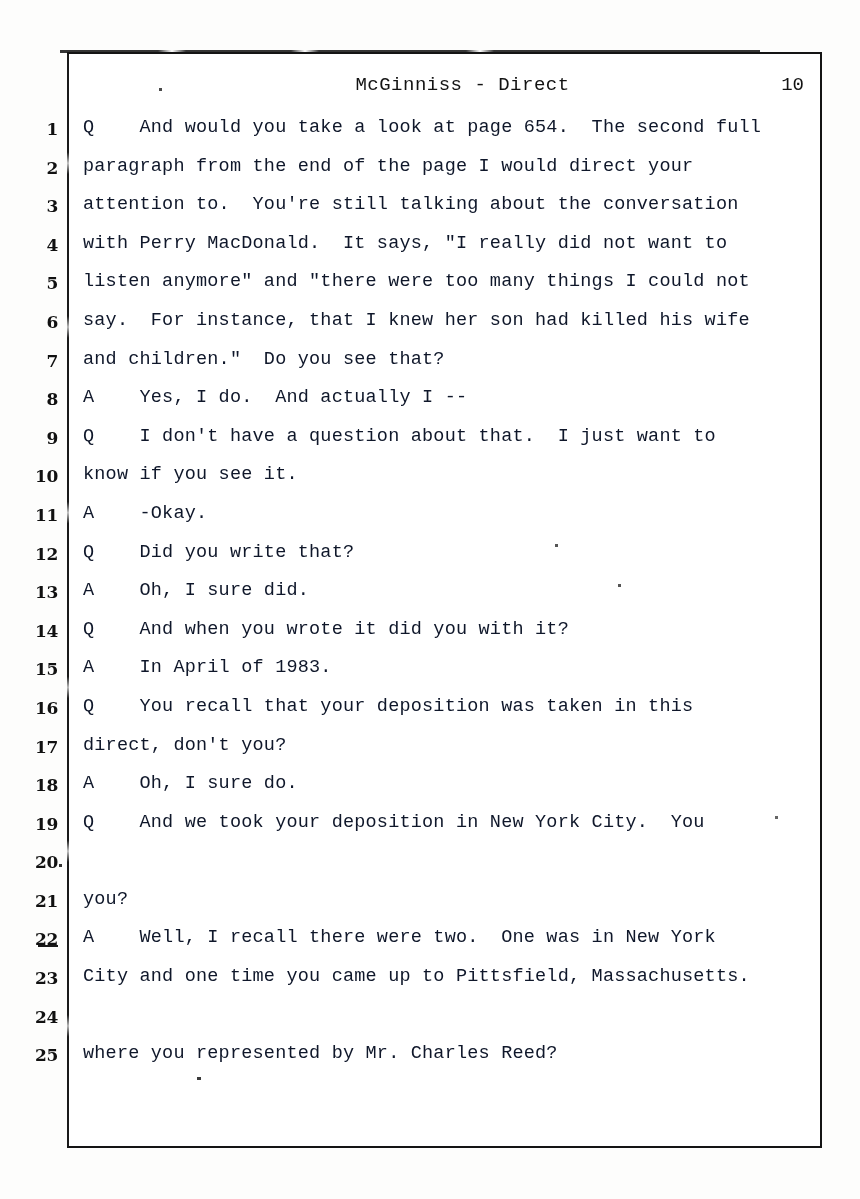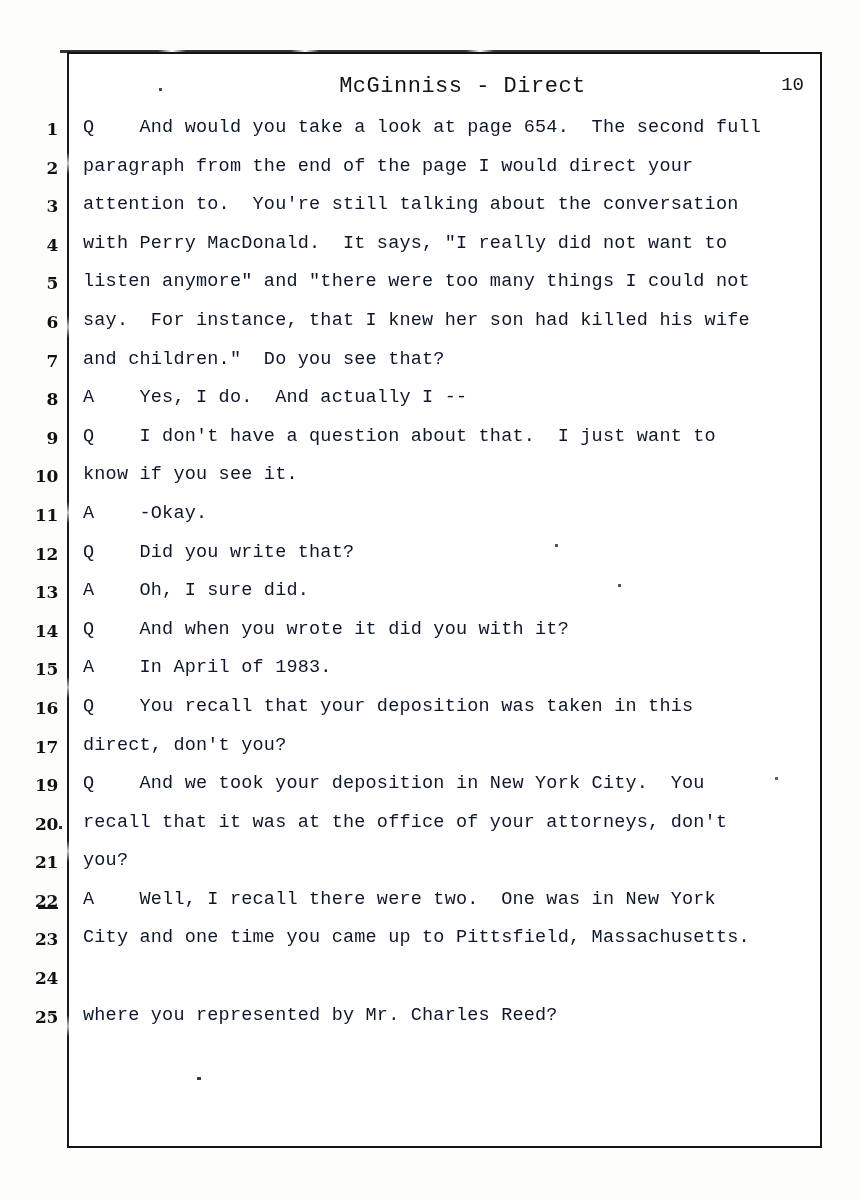--- a/index.html
+++ b/index.html
@@ -72,21 +72,21 @@
     top: 74px;
     width: 755px;
     height: 32px;
   }
   #header-title {
     position: absolute;
     left: 0; right: 0;
     top: 0;
     text-align: center;
     padding-left: 36px;
-    font-size: 22px;
+    font-size: 19px;
     letter-spacing: 0.5px;
     color: #131313;
     white-space: pre;
   }
   #header-page-number {
     position: absolute;
     right: 18px;
     top: 0;
     font-size: 19px;
     color: #131313;
@@ -262,28 +262,31 @@
       </div>
       <div class="transcript-line">
         <div class="line-number">16</div>
         <div class="line-text">Q    You recall that your deposition was taken in this</div>
       </div>
       <div class="transcript-line">
         <div class="line-number">17</div>
         <div class="line-text">direct, don't you?</div>
       </div>
       <div class="transcript-line">
+        <div class="line-number">18</div>
+        <div class="line-text">A    Oh, I sure do.</div>
+      </div>
+      <div class="transcript-line">
         <div id="artifact-l19-dot"></div>
         <div class="line-number">19</div>
         <div class="line-text">Q    And we took your deposition in New York City.  You</div>
       </div>
       <div class="transcript-line">
         <div id="artifact-l20-dot"></div>
         <div class="line-number">20</div>
-        <div class="line-text">recall that it was at the office of your attorneys, don't</div>
       </div>
       <div class="transcript-line">
         <div class="line-number">21</div>
         <div class="line-text">you?</div>
       </div>
       <div class="transcript-line">
         <div id="artifact-l22-underline"></div>
         <div class="line-number">22</div>
         <div class="line-text">A    Well, I recall there were two.  One was in New York</div>
       </div>

